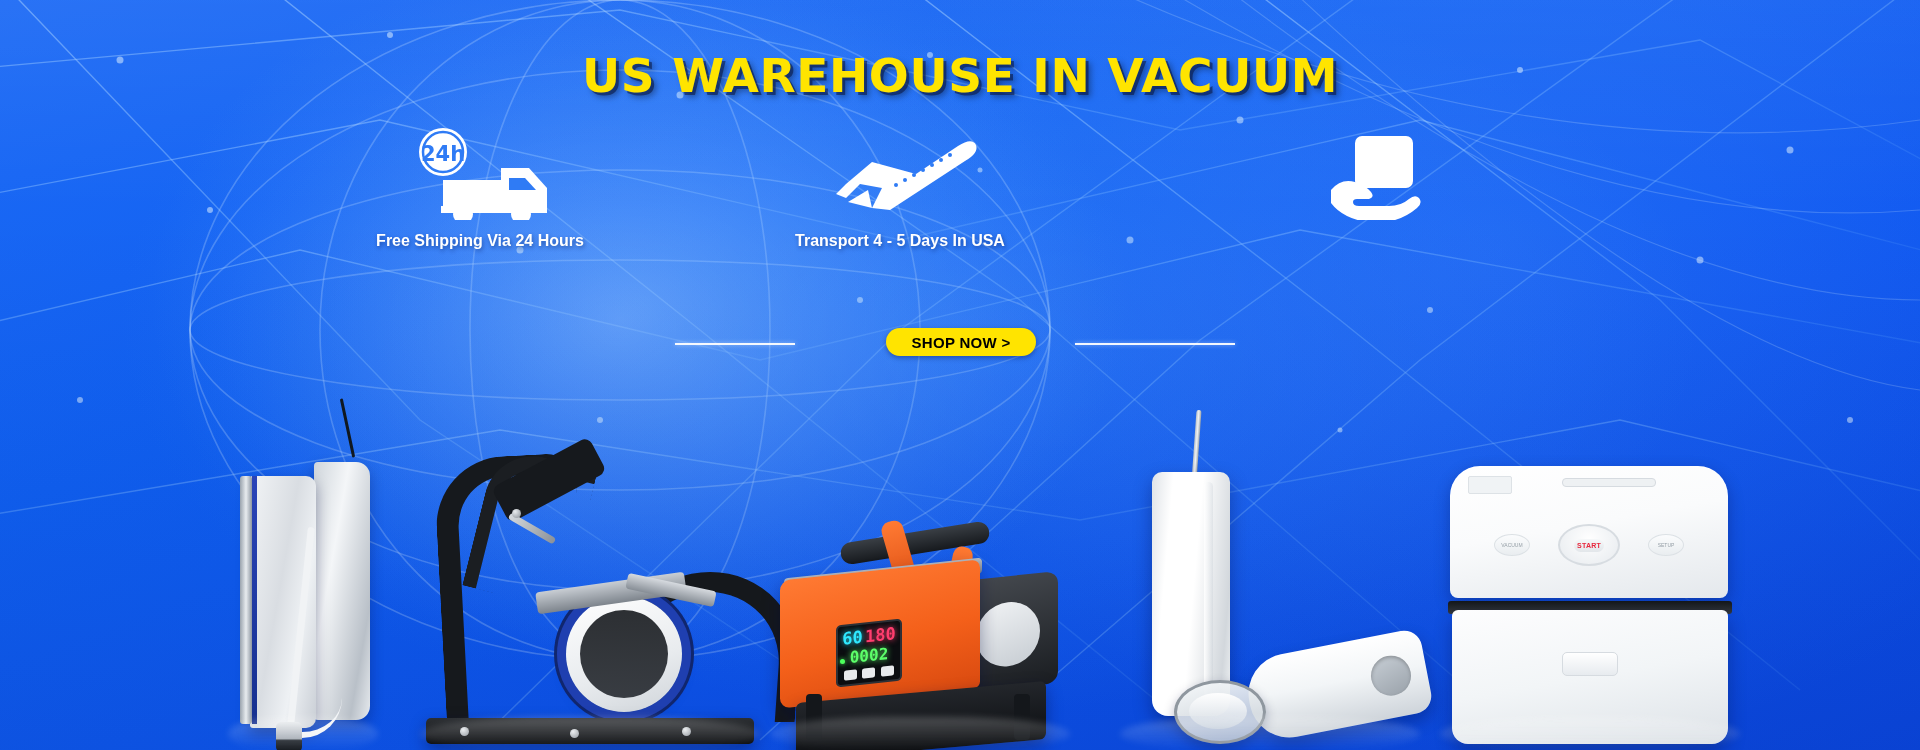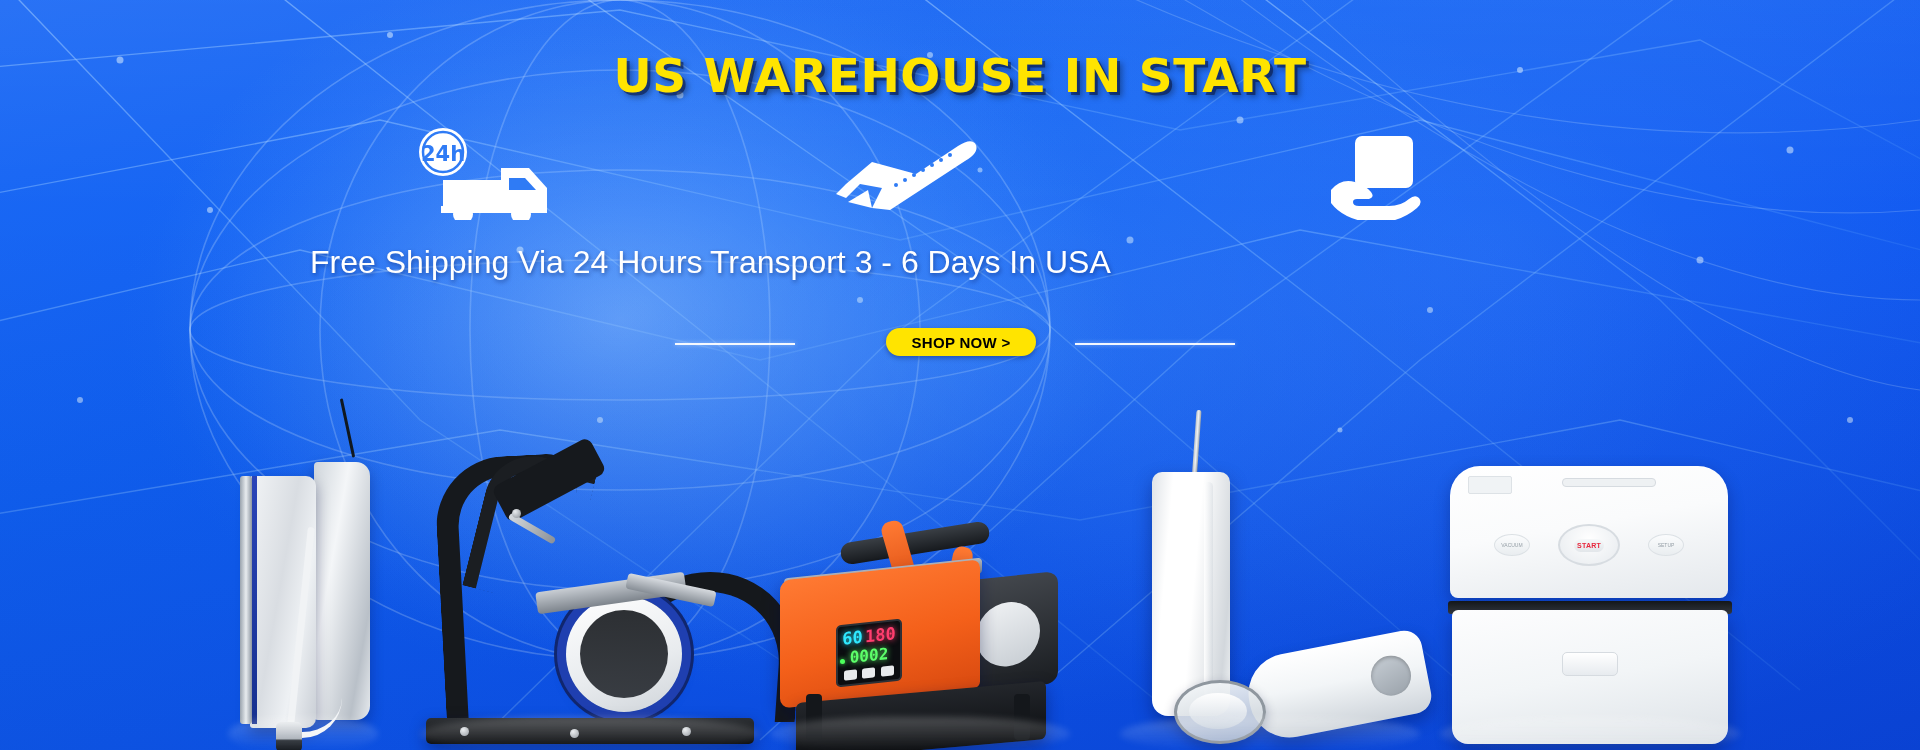--- a/index.html
+++ b/index.html
@@ -25,21 +25,21 @@
   
   .headline{position:absolute;top:48px;left:0;width:1920px;text-align:center;
     font-size:47px;font-weight:bold;letter-spacing:.6px;color:#ffe400;
     font-family:"DejaVu Sans",sans-serif;
     text-shadow:3px 3px 0 rgba(10,20,60,.55), 5px 5px 6px rgba(0,0,0,.35);
     white-space:nowrap;}
   
   .features{position:absolute;top:128px;left:10px;width:1920px;height:140px;}
   .feat{position:absolute;text-align:center;}
   .feat .ic{height:92px;display:flex;align-items:flex-end;justify-content:center;}
-  .feat .lbl{margin-top:24px;color:#ffffff;font-size:32px;font-weight:normal;
+  .feat .lbl{margin-top:12px;color:#ffffff;font-size:16px;font-weight:bold;
     white-space:nowrap;text-shadow:1px 2px 4px rgba(0,20,80,.45);}
   #feat-0{left:300px;width:340px;}
   #feat-1{left:700px;width:380px;}
   #feat-2{left:1230px;width:280px;}
   .connector{position:absolute;height:2px;background:#ffffff;opacity:.95;
     box-shadow:0 0 4px rgba(255,255,255,.5);}
   #conn-0{left:665px;top:215px;width:120px;}
   #conn-1{left:1065px;top:215px;width:160px;}
   
   .cta{position:absolute;left:886px;top:328px;width:150px;height:28px;
@@ -253,21 +253,21 @@
           <circle cx="600" cy="420" r="3"></circle>
         <circle cx="1600" cy="480" r="3.5"></circle>
           <circle cx="1850" cy="420" r="3"></circle>
         <circle cx="980" cy="170" r="2.5"></circle>
           <circle cx="1340" cy="430" r="2.5"></circle>
       </g>
     </svg>
   </div>
   <div class="vignette"></div>
 
-  <div class="headline">US WAREHOUSE IN START</div>
+  <div class="headline">US WAREHOUSE IN VACUUM</div>
 
   <div class="features">
 
     <div class="feat" id="feat-0">
       <div class="ic">
         <svg width="150" height="92" viewBox="0 0 150 92">
           <g fill="#ffffff">
             <path d="M38 52 h58 v26 h-58 z"></path>
             <path d="M36 78 h66 v7 h-66 z"></path>
             <path d="M96 40 h28 l18 20 v25 h-46 z"></path>
@@ -294,21 +294,21 @@
             <circle cx="76" cy="57" r="2"></circle>
               <circle cx="85" cy="52" r="2"></circle>
             <circle cx="94" cy="47" r="2"></circle>
               <circle cx="103" cy="42" r="2"></circle>
             <circle cx="112" cy="37" r="2"></circle>
               <circle cx="121" cy="32" r="2"></circle>
             <circle cx="130" cy="27" r="2"></circle>
           </g>
         </svg>
       </div>
-      <div class="lbl">Transport 3 - 6 Days In USA</div>
+      <div class="lbl">Transport 4 - 5 Days In USA</div>
     </div>
 
     <div class="feat" id="feat-2">
       <div class="ic">
         <svg width="110" height="92" viewBox="0 0 110 92">
           <g fill="#ffffff">
             <rect x="30" y="8" width="58" height="52" rx="7"></rect>
             <path d="M6 62 q10 -12 24 -8 q10 3 16 10 q4 5 -2 7 l-12 0 q-4 0 -4 3 q0 4 6 4 l30 0 q12 0 20 -7 q6 -5 10 -1 q4 5 -2 10 q-14 12 -32 14 q-22 2 -38 -6 q-10 -5 -16 -13 z"></path>
           </g>
         </svg>

